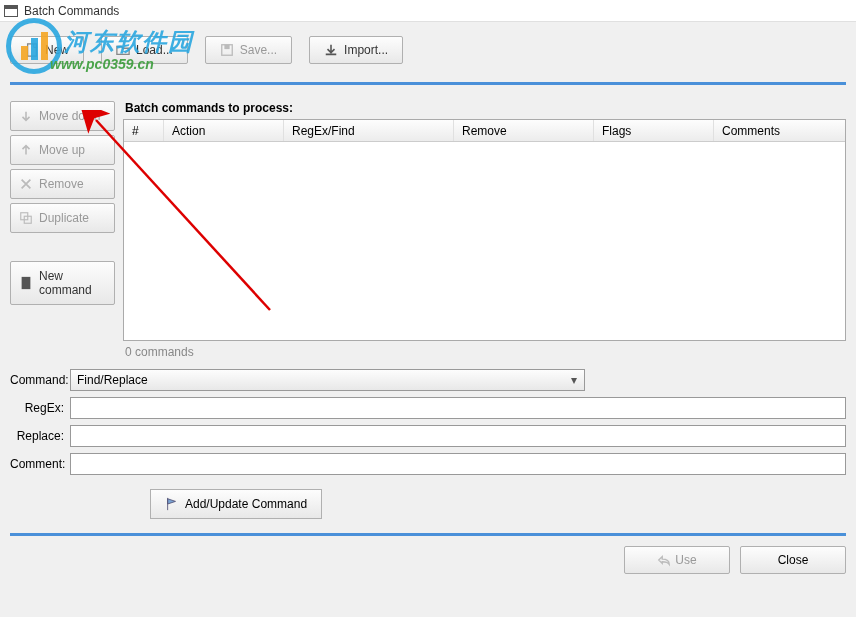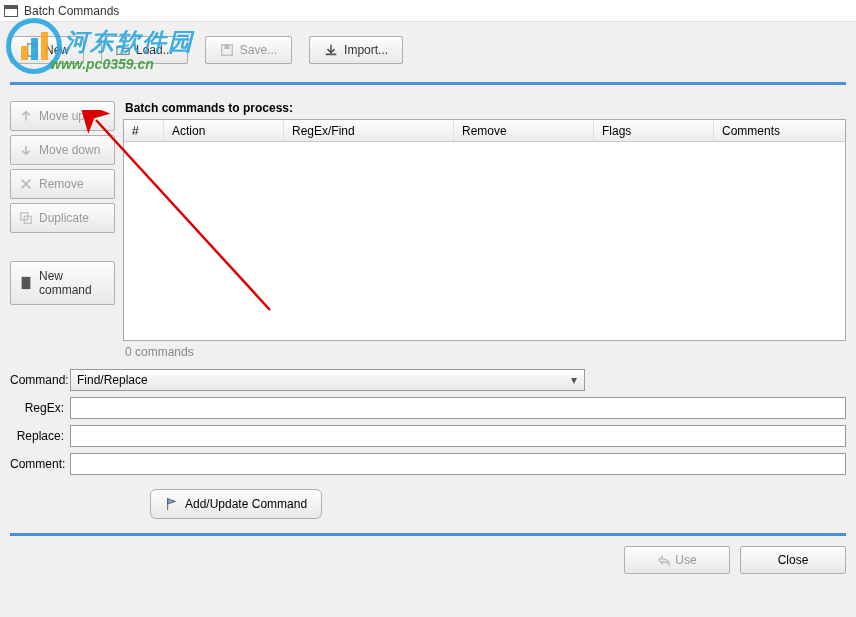--- a/index.html
+++ b/index.html
@@ -136,21 +136,21 @@
   top: 4px;
   color: #555;
   pointer-events: none;
 }
 .add-upd-row {
   padding: 8px 10px 0 150px;
 }
 .add-upd-btn {
   background: linear-gradient(#fdfdfd, #e8e8e8);
   border: 1px solid #b0b0b0;
-  border-radius: 6px;
+  border-radius: 0;
   padding: 7px 14px;
   font-size: 12px;
   cursor: pointer;
   display: inline-flex;
   align-items: center;
   gap: 6px;
 }
 .bottom-sep { height: 3px; background: #4a90d9; margin: 14px 10px 0 10px; }
 .dialog-btns {
   display: flex;
@@ -243,29 +243,29 @@
     </button>
   </div>
 </div>
 
 <div class="sep-line"></div>
 
 <div class="main-area">
   <div class="side-col">
     <button class="side-btn disabled">
       <svg class="icon-svg" viewBox="0 0 16 16">
+          <path d="M8 3 L8 13 M4 9 L8 13 L12 9" fill="none" stroke="#bbb" stroke-width="1.8"></path>
+        </svg>
+      <span>Move down</span>
+    </button>
+    <button class="side-btn disabled">
+      <svg class="icon-svg" viewBox="0 0 16 16">
           <path d="M8 13 L8 3 M4 7 L8 3 L12 7" fill="none" stroke="#bbb" stroke-width="1.8"></path>
         </svg>
       <span>Move up</span>
-    </button>
-    <button class="side-btn disabled">
-      <svg class="icon-svg" viewBox="0 0 16 16">
-          <path d="M8 3 L8 13 M4 9 L8 13 L12 9" fill="none" stroke="#bbb" stroke-width="1.8"></path>
-        </svg>
-      <span>Move down</span>
     </button>
     <button class="side-btn disabled">
       <svg class="icon-svg" viewBox="0 0 16 16">
           <path d="M3 3 L13 13 M13 3 L3 13" stroke="#bbb" stroke-width="2"></path>
         </svg>
       <span>Remove</span>
     </button>
     <button class="side-btn disabled">
       <svg class="icon-svg" viewBox="0 0 16 16">
           <rect x="2" y="2" width="8" height="8" fill="none" stroke="#bbb" stroke-width="1.3"></rect>

